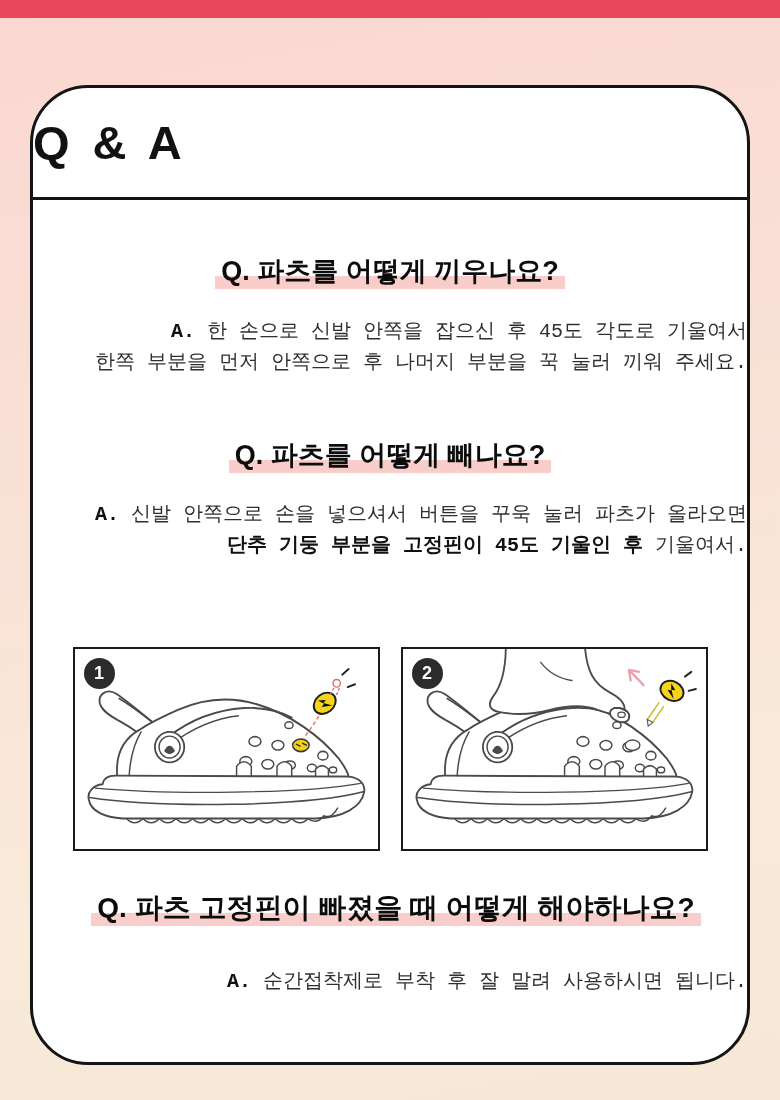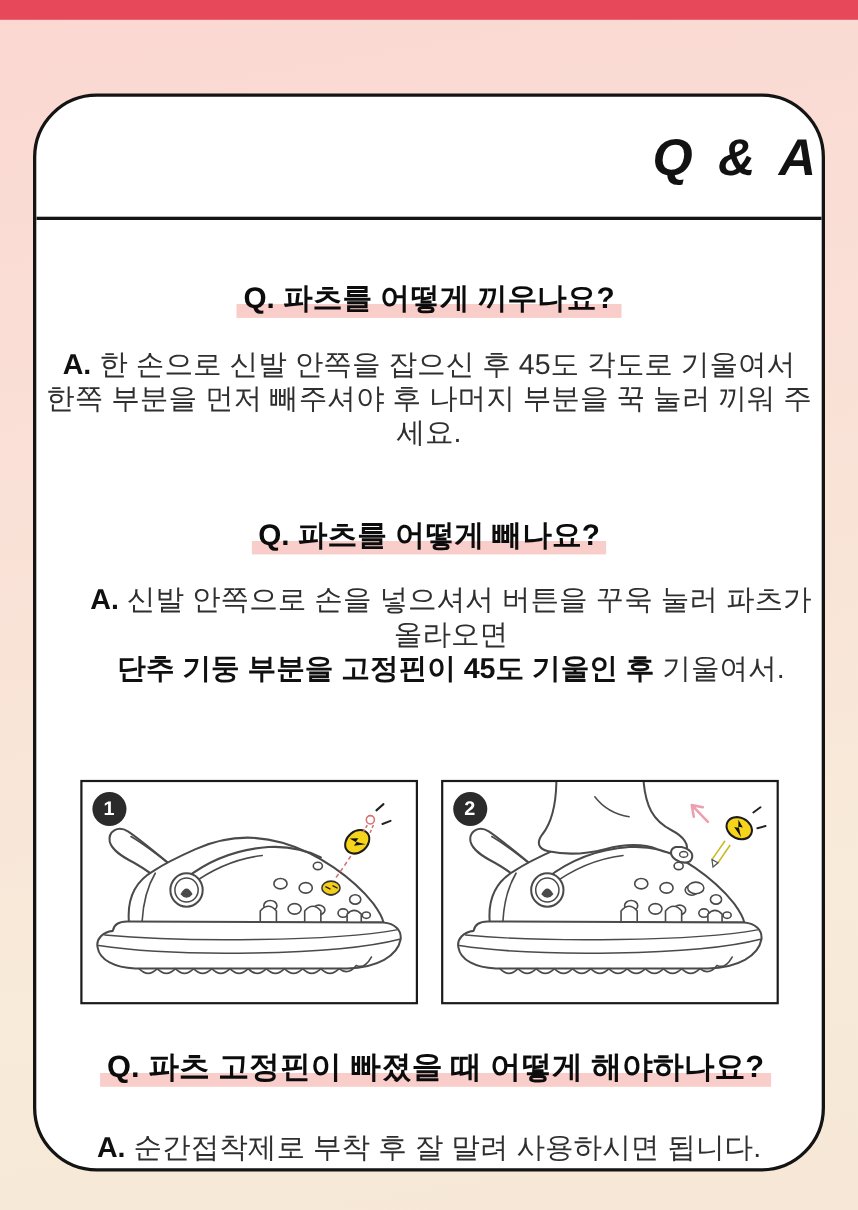--- a/index.html
+++ b/index.html
@@ -2,28 +2,28 @@
 <html><head>
 <meta charset="utf-8">
 <style>
   html,body{margin:0;padding:0;}
   body{font-family:"Liberation Sans","DejaVu Sans",sans-serif;}
   .canvas{position:relative;width:780px;height:1100px;overflow:hidden;
     background:linear-gradient(170deg,#fbd7d1 0%,#fadcd5 18%,#f9e3d7 48%,#f8ebda 75%,#f6e7d6 100%);}
   .topbar{position:absolute;top:0;left:0;width:780px;height:18px;background:#e8495a;}
   .card{position:absolute;left:30px;top:85px;width:720px;height:980px;box-sizing:border-box;
     background:#ffffff;border:3px solid #141414;border-radius:58px;overflow:hidden;}
-  .card-header{height:109px;border-bottom:3px solid #141414;display:flex;align-items:center;justify-content:flex-end;font-style:italic;}
+  .card-header{height:109px;border-bottom:3px solid #141414;display:flex;align-items:center;justify-content:flex-start;}
   .page-title{font-size:47px;font-weight:900;letter-spacing:5px;color:#121212;}
   .q-heading{margin:16px;text-align:center;font-size:27px;line-height:38px;font-weight:800;color:#0c0c0c;}
   .q-heading.first{margin-top:52px;}
   .q-heading.second{margin-top:58px;}
   .q-heading.third{margin-top:37px;font-size:28px;line-height:40px;padding-left:12px;}
   .hl{background:linear-gradient(to bottom,rgba(0,0,0,0) 62%,#f9cdc9 62%);padding:0 6px 3px 6px;}
-  .answer{margin:0;text-align:center;font-size:26px;line-height:31px;color:#2f2f2f;}
+  .answer{margin:0;text-align:right;font-size:20px;line-height:31px;color:#2f2f2f;font-family:Liberation Mono, monospace;}
   .answer .alabel,.answer b{font-weight:800;color:#101010;}
   .a1{margin-top:26px;}
   .a2{margin-top:25px;margin-left:40px;}
   .a3{margin-top:38px;}
   .figures{display:flex;justify-content:center;gap:21px;margin-top:55px;}
   .figure{position:relative;width:307px;height:204px;box-sizing:border-box;border:2.5px solid #1a1a1a;background:#fff;}
   .badge{position:absolute;top:9px;left:9px;width:31px;height:31px;border-radius:50%;background:#2b2b2b;
     color:#fff;font-size:18px;font-weight:800;display:flex;align-items:center;justify-content:center;}
   .shoe{width:100%;height:100%;display:block;}
 </style>
@@ -76,21 +76,21 @@
 
   <div class="card">
     <div class="card-header">
       <div class="page-title">Q &amp; A</div>
     </div>
 
     <h2 class="q-heading first"><span class="hl">Q. 파츠를 어떻게 끼우나요?</span></h2>
     <p class="answer a1">
       <b class="alabel">A.</b>
       <span>한 손으로 신발 안쪽을 잡으신 후 45도 각도로 기울여서</span><br>
-      <span>한쪽 부분을 먼저 빼주셔야 후 나머지 부분을 꾹 눌러 끼워 주세요.</span>
+      <span>한쪽 부분을 먼저 안쪽으로 후 나머지 부분을 꾹 눌러 끼워 주세요.</span>
     </p>
 
     <h2 class="q-heading second"><span class="hl">Q. 파츠를 어떻게 빼나요?</span></h2>
     <p class="answer a2">
       <b class="alabel">A.</b>
       <span>신발 안쪽으로 손을 넣으셔서 버튼을 꾸욱 눌러 파츠가 올라오면</span><br>
       <b>단추 기둥 부분을 고정핀이 45도 기울인 후</b><span> 기울여서.</span><br>
       <br>
     </p>
 

